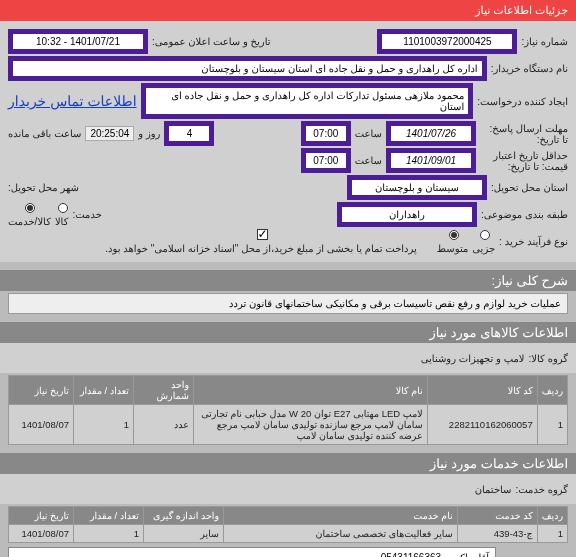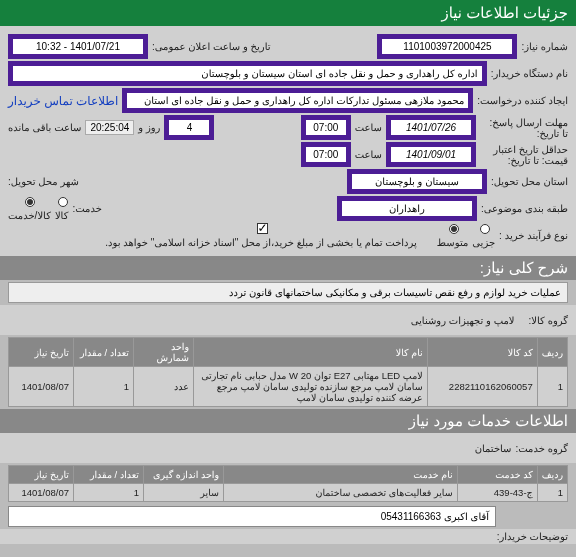--- a/index.html
+++ b/index.html
@@ -12,24 +12,24 @@
     font-size: 10px;
     direction: rtl;
   }
   .page {
     background: #bbb;
     width: 100%;
     height: 100%;
     padding: 0;
   }
   .header-bar {
-    background: #15803d;
+    background: #ef4444;
     color: #fff;
     padding: 4px 8px;
-    font-size: 15px;
+    font-size: 11px;
   }
   .panel {
     background: #d0d0d0;
     padding: 6px 8px;
   }
   .row {
     display: flex;
     flex-direction: row;
     align-items: center;
     margin: 2px 0;
@@ -48,21 +48,21 @@
     padding: 2px 4px;
     font-size: 10px;
     min-height: 16px;
     text-align: center;
     direction: rtl;
   }
   .long-box { flex: 1; text-align: right; }
   .wide-box { width: 140px; }
   .med-box { width: 90px; font-style: italic; }
   .small-box { width: 50px; }
-  .link-blue { color: #1540c0; font-size: 12px; cursor: pointer; }
+  .link-blue { color: #1540c0; text-decoration: underline; font-size: 14px; cursor: pointer; }
   .countdown {
     background: #eee;
     border: 1px solid #aaa;
     padding: 1px 4px;
   }
   .radio {
     width: 10px; height: 10px; border-radius: 50%;
     border: 1px solid #333; display: inline-block;
     margin-left: 2px; background: #fff; vertical-align: middle;
   }
@@ -76,22 +76,22 @@
     position: relative; margin-left: 2px;
   }
   .checkbox.checked::after {
     content: "✓"; position: absolute; top: -3px; right: -1px;
     font-size: 12px; color: #000;
   }
   .section-header {
     background: #888;
     color: #fff;
     padding: 3px 8px;
-    font-size: 15px;
-    margin-top: 0;
+    font-size: 13px;
+    margin-top: 8px;
   }
   .desc-box {
     background: #eee;
     border: 1px solid #999;
     padding: 4px 6px;
     margin: 2px 8px;
     text-align: right;
     font-size: 10px;
   }
   table {
@@ -207,24 +207,25 @@
       <span class="rl-group">
         <span class="checkbox checked"></span>
         <span class="label">پرداخت تمام یا بخشی از مبلغ خرید،از محل "اسناد خزانه اسلامی" خواهد بود.</span>
       </span>
     </div>
   </div>
 
   <div class="section-header">شرح کلی نیاز:</div>
   <div class="desc-box">عملیات خرید لوازم و رفع نقص تاسیسات برقی و مکانیکی ساختمانهای قانون تردد</div>
 
+  <div class="section-header">اطلاعات کالاهای مورد نیاز</div>
   <div class="panel" style="padding:4px 8px">
     <div class="row">
       <span class="label">گروه کالا:</span>
-      <span class="label" style="margin-right:10px">لامپ و تجهیزات روشنایی</span>
+      <span class="label" style="margin-right:0">لامپ و تجهیزات روشنایی</span>
     </div>
   </div>
   <table>
     <thead>
       <tr>
         <th style="width:28px">ردیف</th>
         <th style="width:110px">کد کالا</th>
         <th>نام کالا</th>
         <th style="width:60px">واحد شمارش</th>
         <th style="width:60px">تعداد / مقدار</th>

